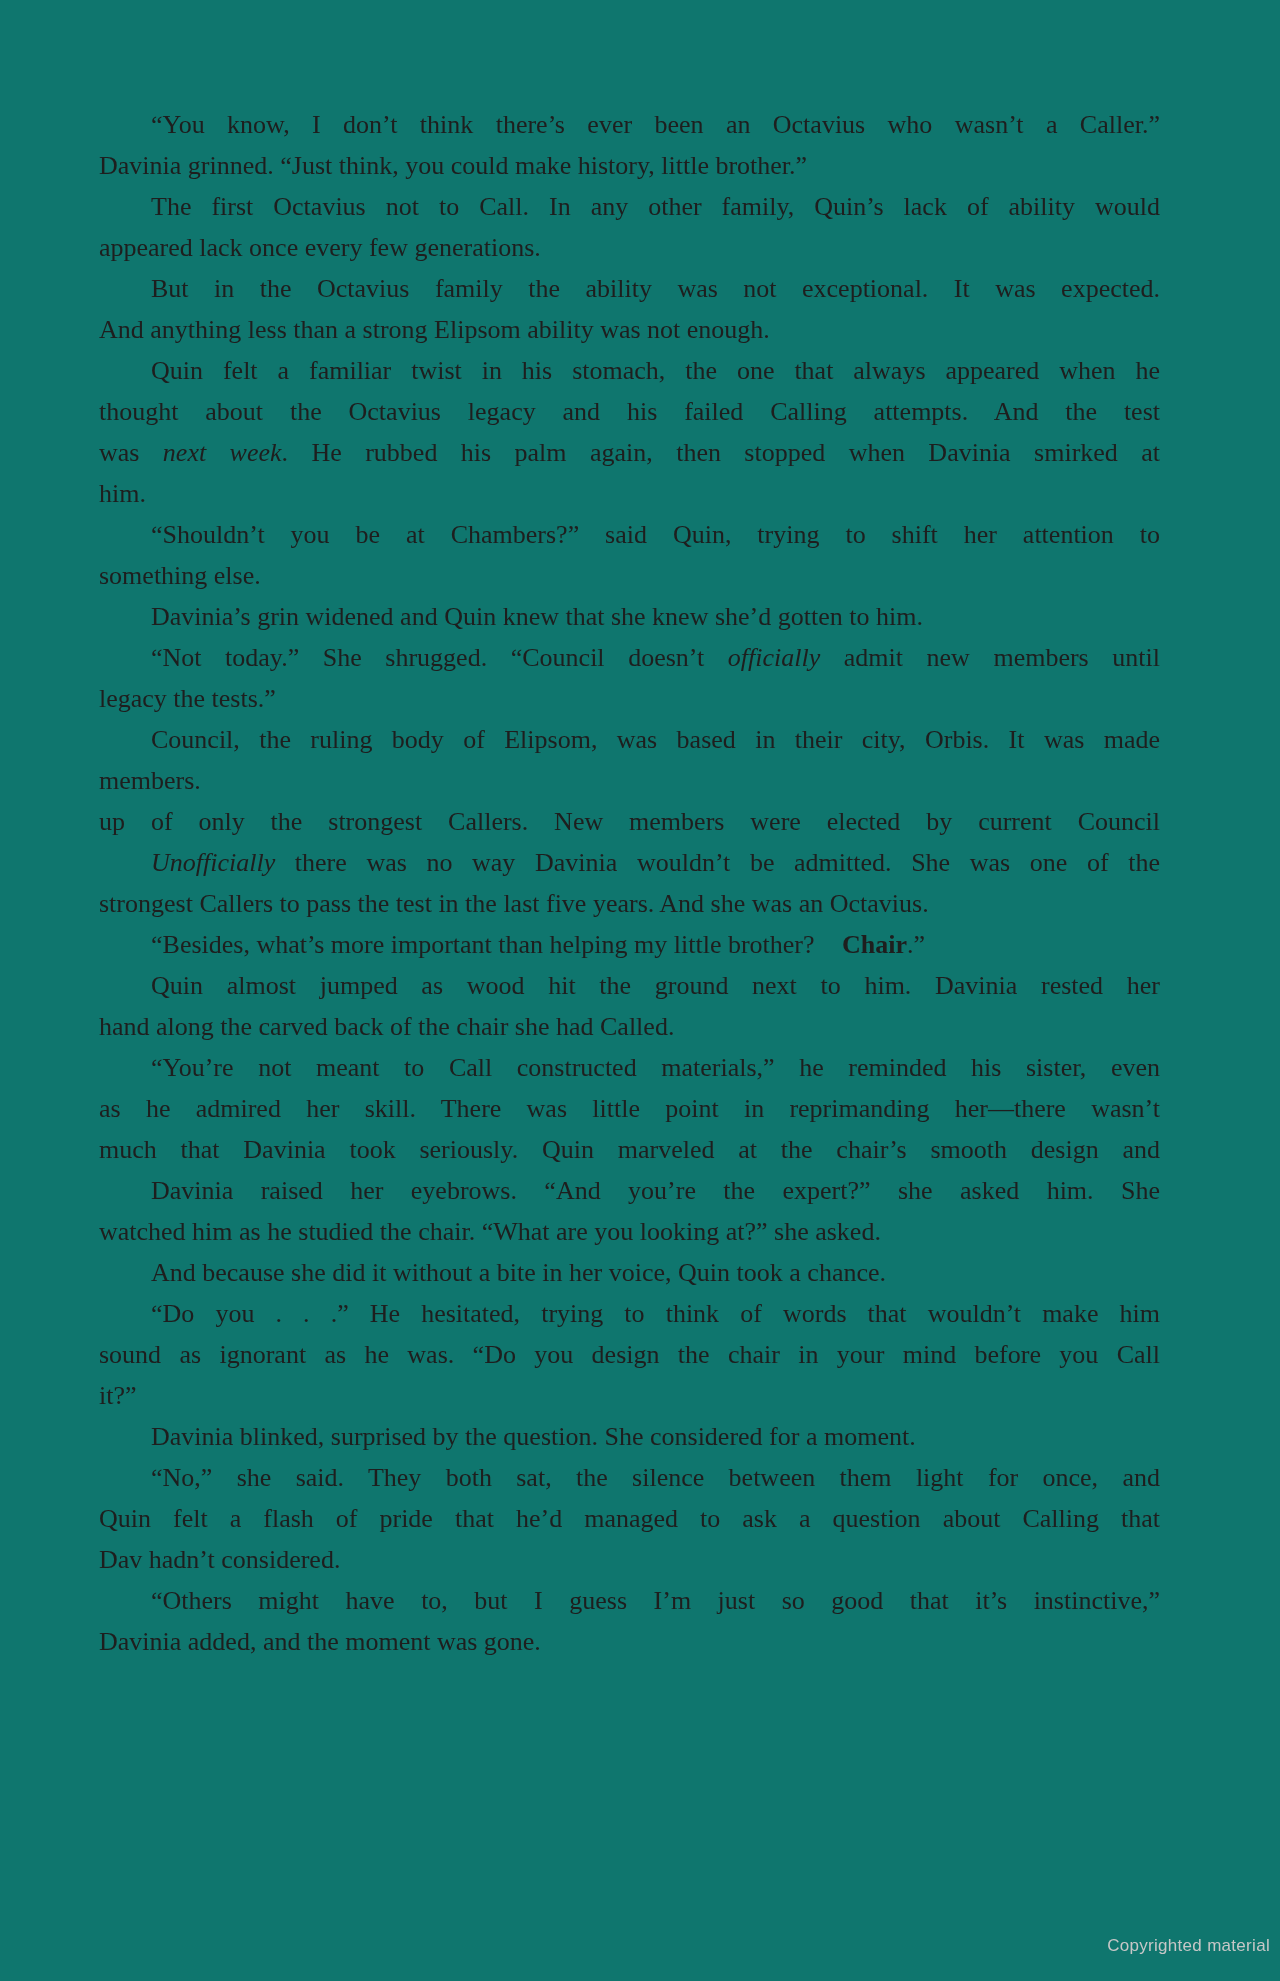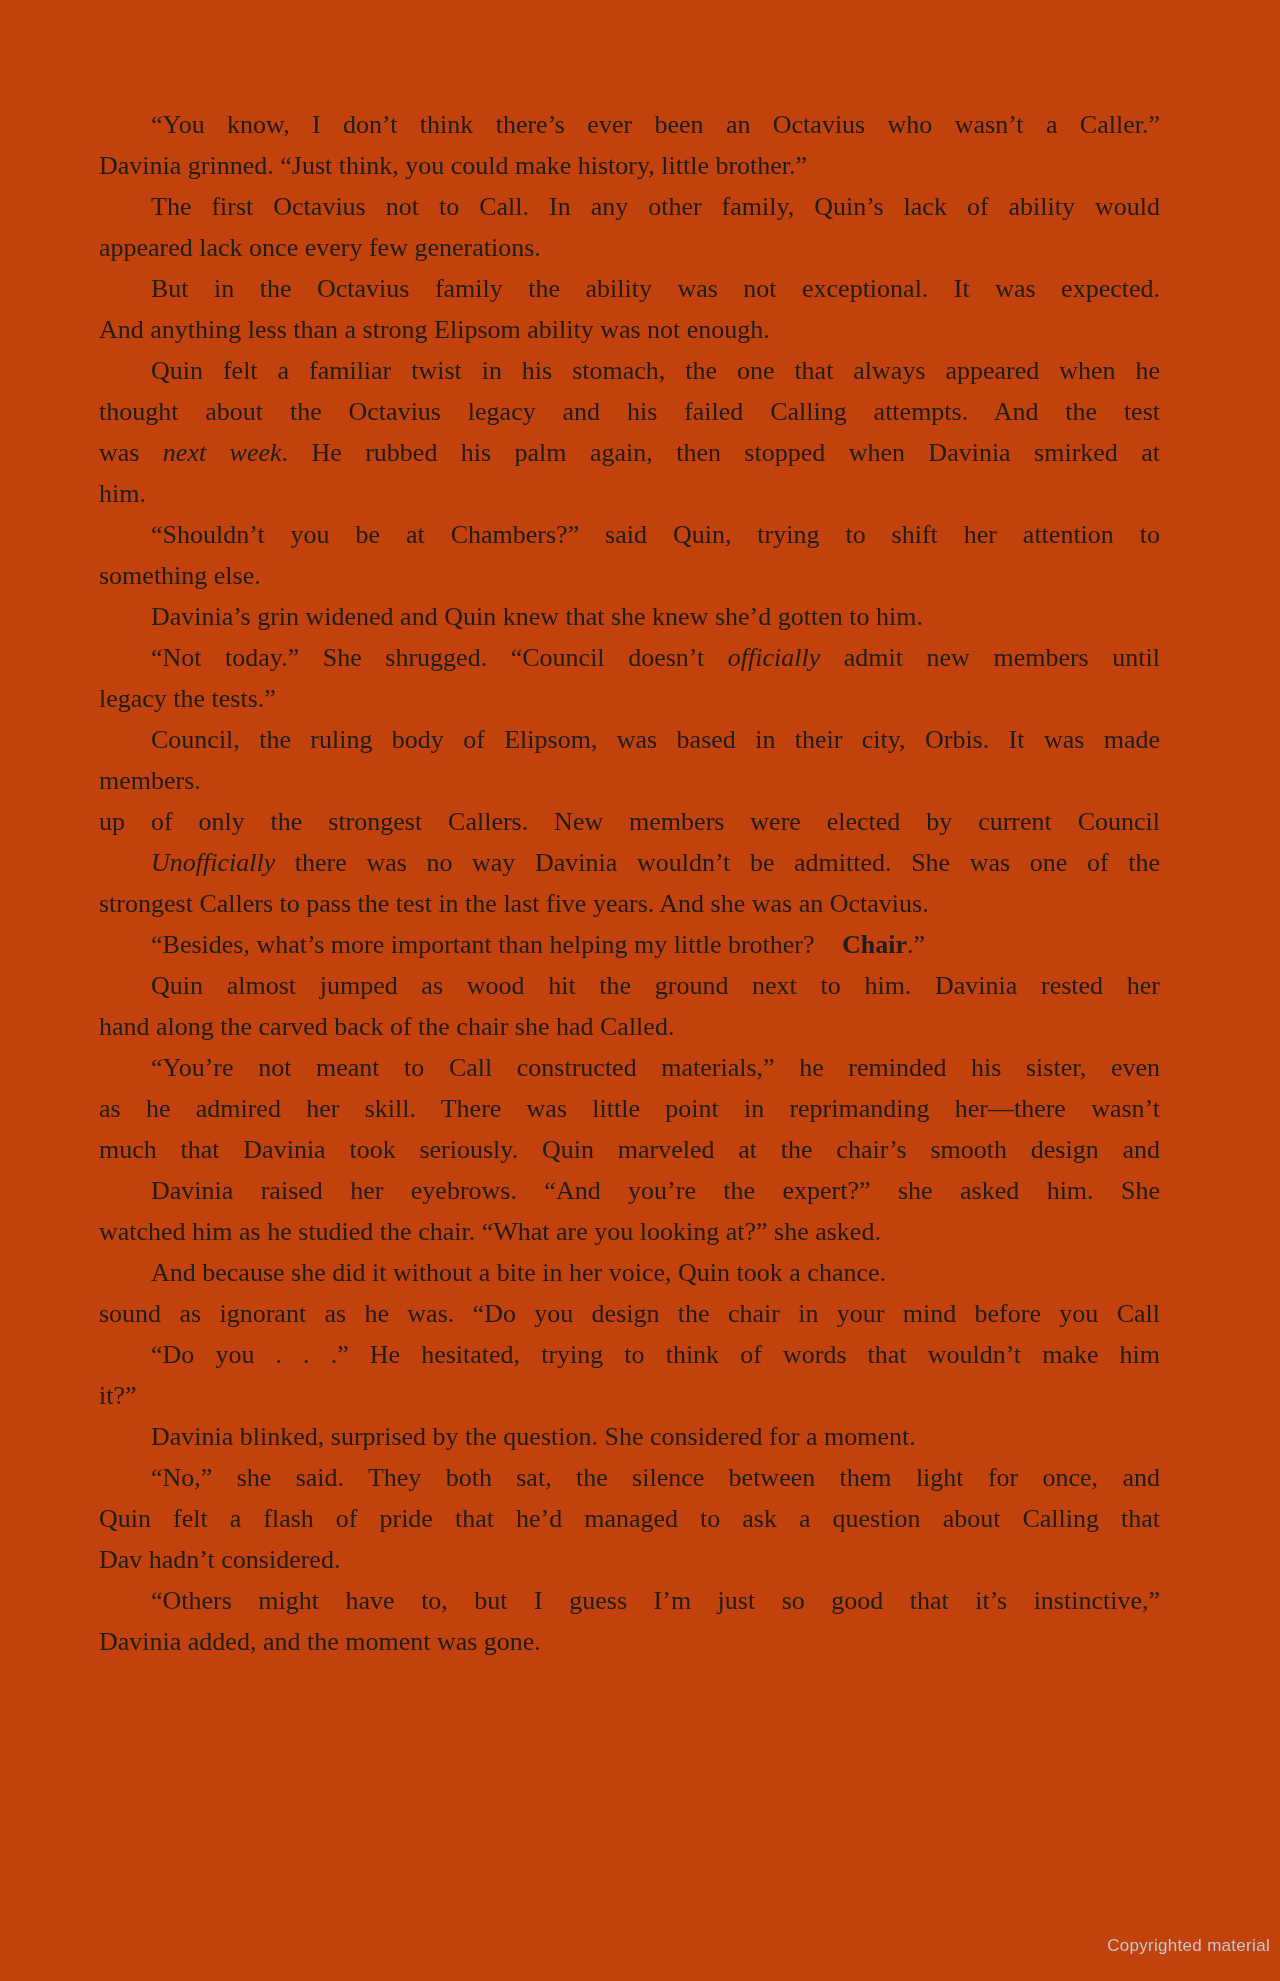--- a/index.html
+++ b/index.html
@@ -4,21 +4,21 @@
 <style>
   html, body {
     margin: 0;
     padding: 0;
     background: #ffffff;
   }
   .page {
     position: relative;
     width: 1280px;
     height: 1981px;
-    background: #c2410c;
+    background: #0f766e;
     overflow: hidden;
     font-family: "Liberation Serif", serif;
   }
   .text-block {
     position: absolute;
     left: 99px;
     top: 104px;
     width: 1061px;
     color: #1e1e1e;
     font-size: 26px;
@@ -77,22 +77,22 @@
       <div class="line end"><span>strongest Callers to pass the test in the last five years. And she was an Octavius.</span></div>
       <div class="line indent end"><span>“Besides, what’s more important than helping my little brother? </span><span class="b">Chair</span><span>.”</span></div>
       <div class="line indent"><span>Quin almost jumped as wood hit the ground next to him. Davinia rested her</span></div>
       <div class="line end"><span>hand along the carved back of the chair she had Called.</span></div>
       <div class="line indent"><span>“You’re not meant to Call constructed materials,” he reminded his sister, even</span></div>
       <div class="line"><span>as he admired her skill. There was little point in reprimanding her—there wasn’t</span></div>
       <div class="line"><span>much that Davinia took seriously. Quin marveled at the chair’s smooth design and</span></div>
       <div class="line indent"><span>Davinia raised her eyebrows. “And you’re the expert?” she asked him. She</span></div>
       <div class="line end"><span>watched him as he studied the chair. “What are you looking at?” she asked.</span></div>
       <div class="line indent end"><span>And because she did it without a bite in her voice, Quin took a chance.</span></div>
+      <div class="line indent"><span>“Do you . . .” He hesitated, trying to think of words that wouldn’t make him</span></div>
       <div class="line"><span>sound as ignorant as he was. “Do you design the chair in your mind before you Call</span></div>
-      <div class="line indent"><span>“Do you . . .” He hesitated, trying to think of words that wouldn’t make him</span></div>
       <div class="line end"><span>it?”</span></div>
       <div class="line indent end"><span>Davinia blinked, surprised by the question. She considered for a moment.</span></div>
       <div class="line indent"><span>“No,” she said. They both sat, the silence between them light for once, and</span></div>
       <div class="line"><span>Quin felt a flash of pride that he’d managed to ask a question about Calling that</span></div>
       <div class="line end"><span>Dav hadn’t considered.</span></div>
       <div class="line indent"><span>“Others might have to, but I guess I’m just so good that it’s instinctive,”</span></div>
       <div class="line end"><span>Davinia added, and the moment was gone.</span></div>
     </div>
   <div class="footer-watermark">Copyrighted material</div>
 </div>

